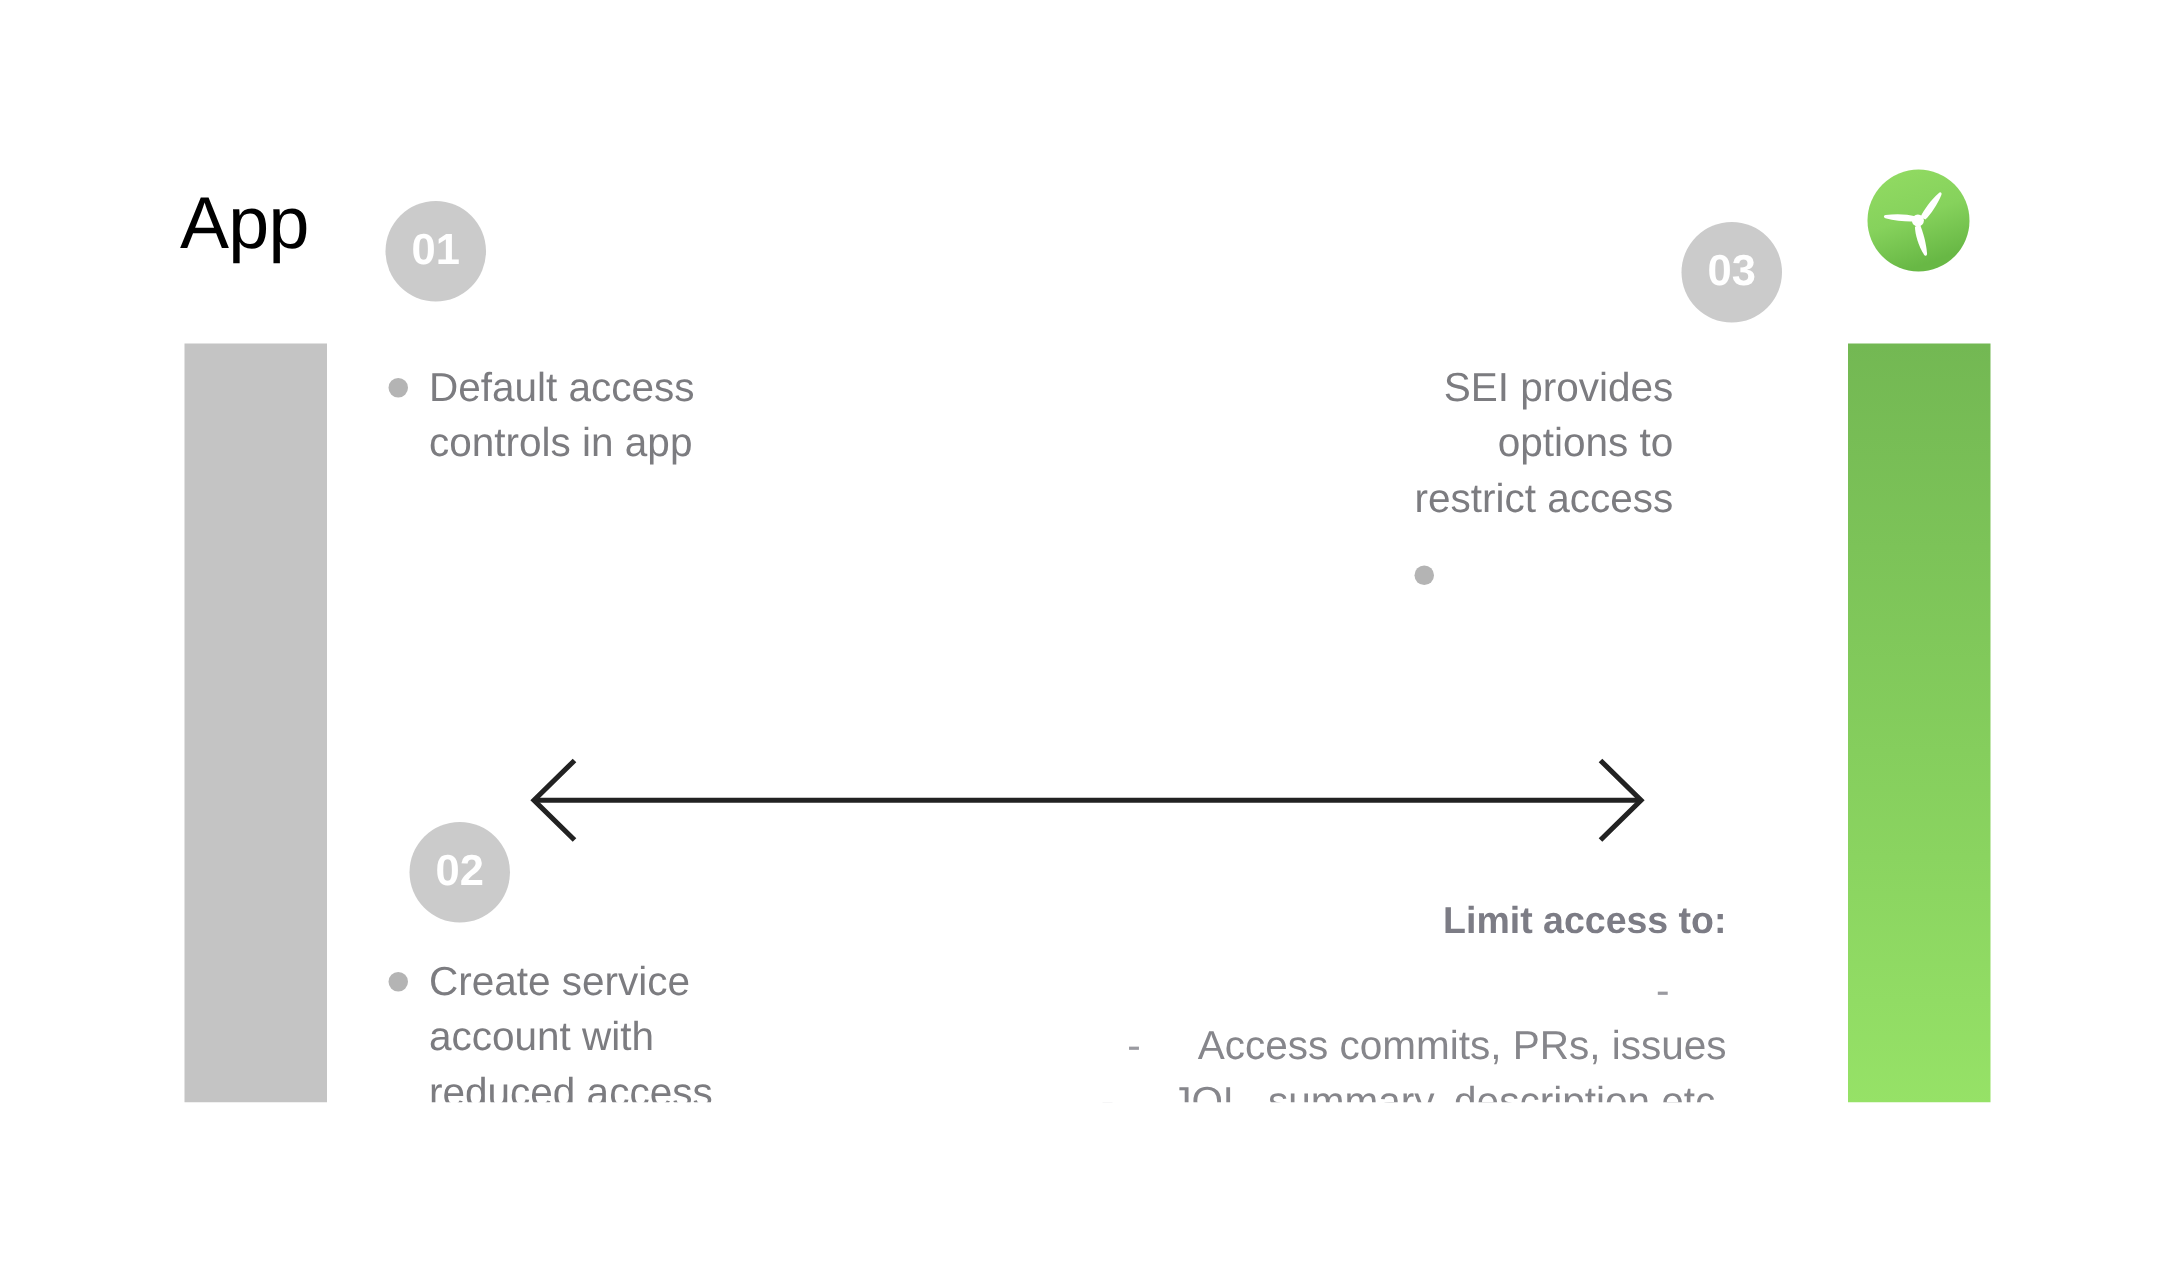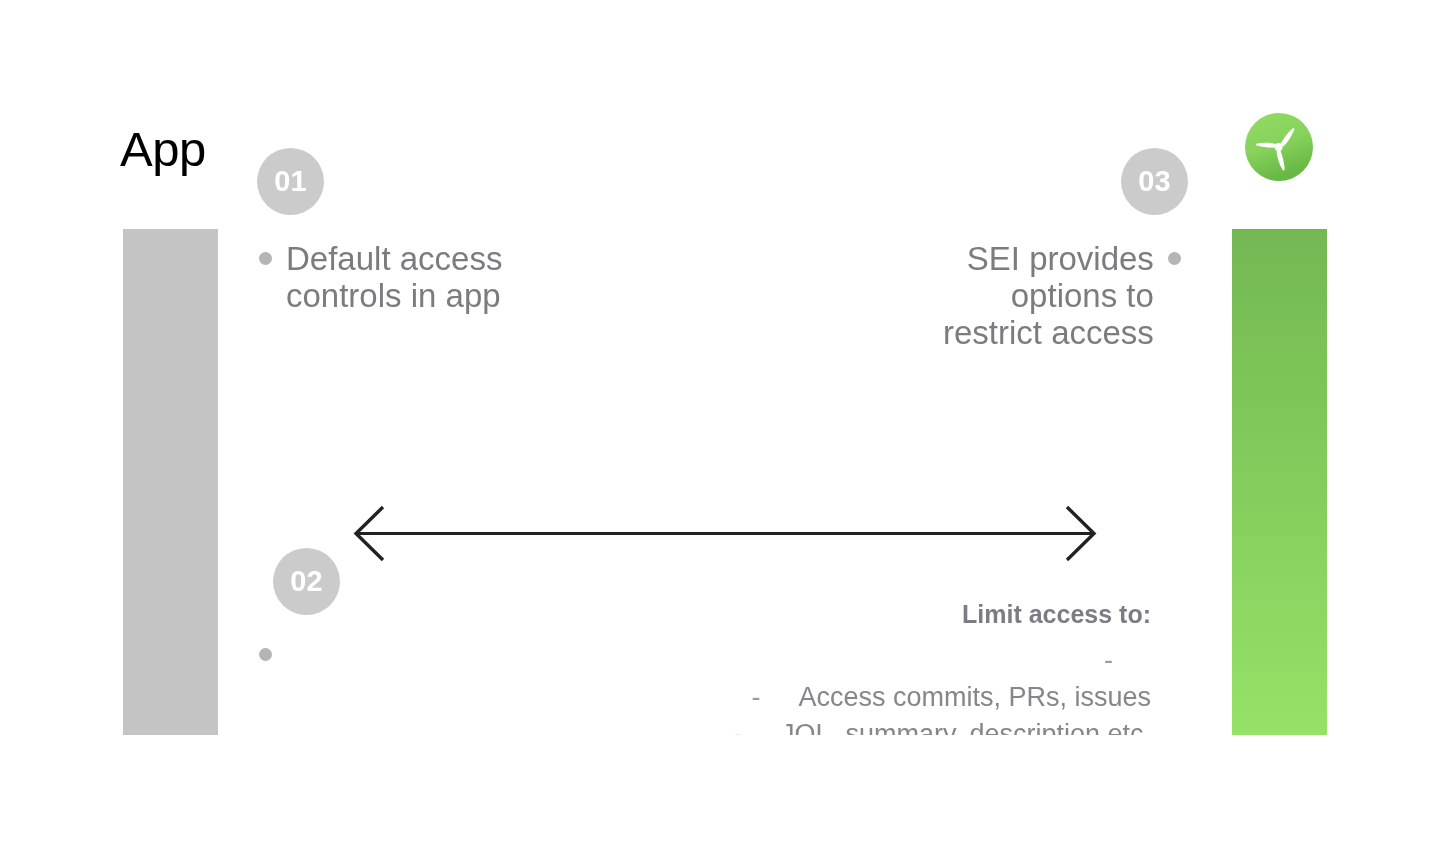--- a/index.html
+++ b/index.html
@@ -69,56 +69,56 @@
     border-radius: 50%;
     background: #cbcbcb;
     color: #ffffff;
     font-size: 29px;
     font-weight: 700;
     display: flex;
     align-items: center;
     justify-content: center;
     letter-spacing: 0px;
   }
-  #badge-01 { left: 257px; top: 148px; }
+  #badge-01 { left: 257px; top: 134px; }
   #badge-03 { left: 1121px; top: 148px; }
   #badge-02 { left: 273px; top: 548px; }
 
   
   .bullet-block {
     position: absolute;
     display: flex;
     align-items: flex-start;
     gap: 14px;
   }
   .bullet-dot {
     flex: 0 0 auto;
     width: 13px;
     height: 13px;
     border-radius: 50%;
     background: #b4b4b4;
     margin-top: 12px;
   }
   .bullet-text {
-    font-size: 33px;
+    font-size: 27px;
     line-height: 37px;
     color: #7c7c80;
     white-space: pre-line;
   }
 
   #block-01 { left: 259px; top: 240px; }
   #block-01 .bullet-text { text-align: left; }
 
   #block-02 { left: 259px; top: 636px; }
   #block-02 .bullet-text { text-align: left; }
 
   #block-03 {
     left: 943px;
     top: 240px;
-    flex-direction: row;
+    flex-direction: column;
   }
   #block-03 .bullet-text {
     text-align: right;
     order: 1;
   }
   #block-03 .bullet-dot {
     order: 2;
   }
 
   
@@ -197,20 +197,23 @@
   <div class="badge" id="badge-02">02</div>
 
   <div class="bullet-block" id="block-01">
     <span class="bullet-dot"></span>
     <span class="bullet-text">Default access
 controls in app</span>
   </div>
 
   <div class="bullet-block" id="block-02">
     <span class="bullet-dot"></span>
+    <span class="bullet-text">Create service
+account with
+reduced access</span>
   </div>
 
   <div class="bullet-block" id="block-03">
     <span class="bullet-dot"></span>
     <span class="bullet-text">SEI provides
 options to
 restrict access</span>
   </div>
 
   <div id="arrow">

